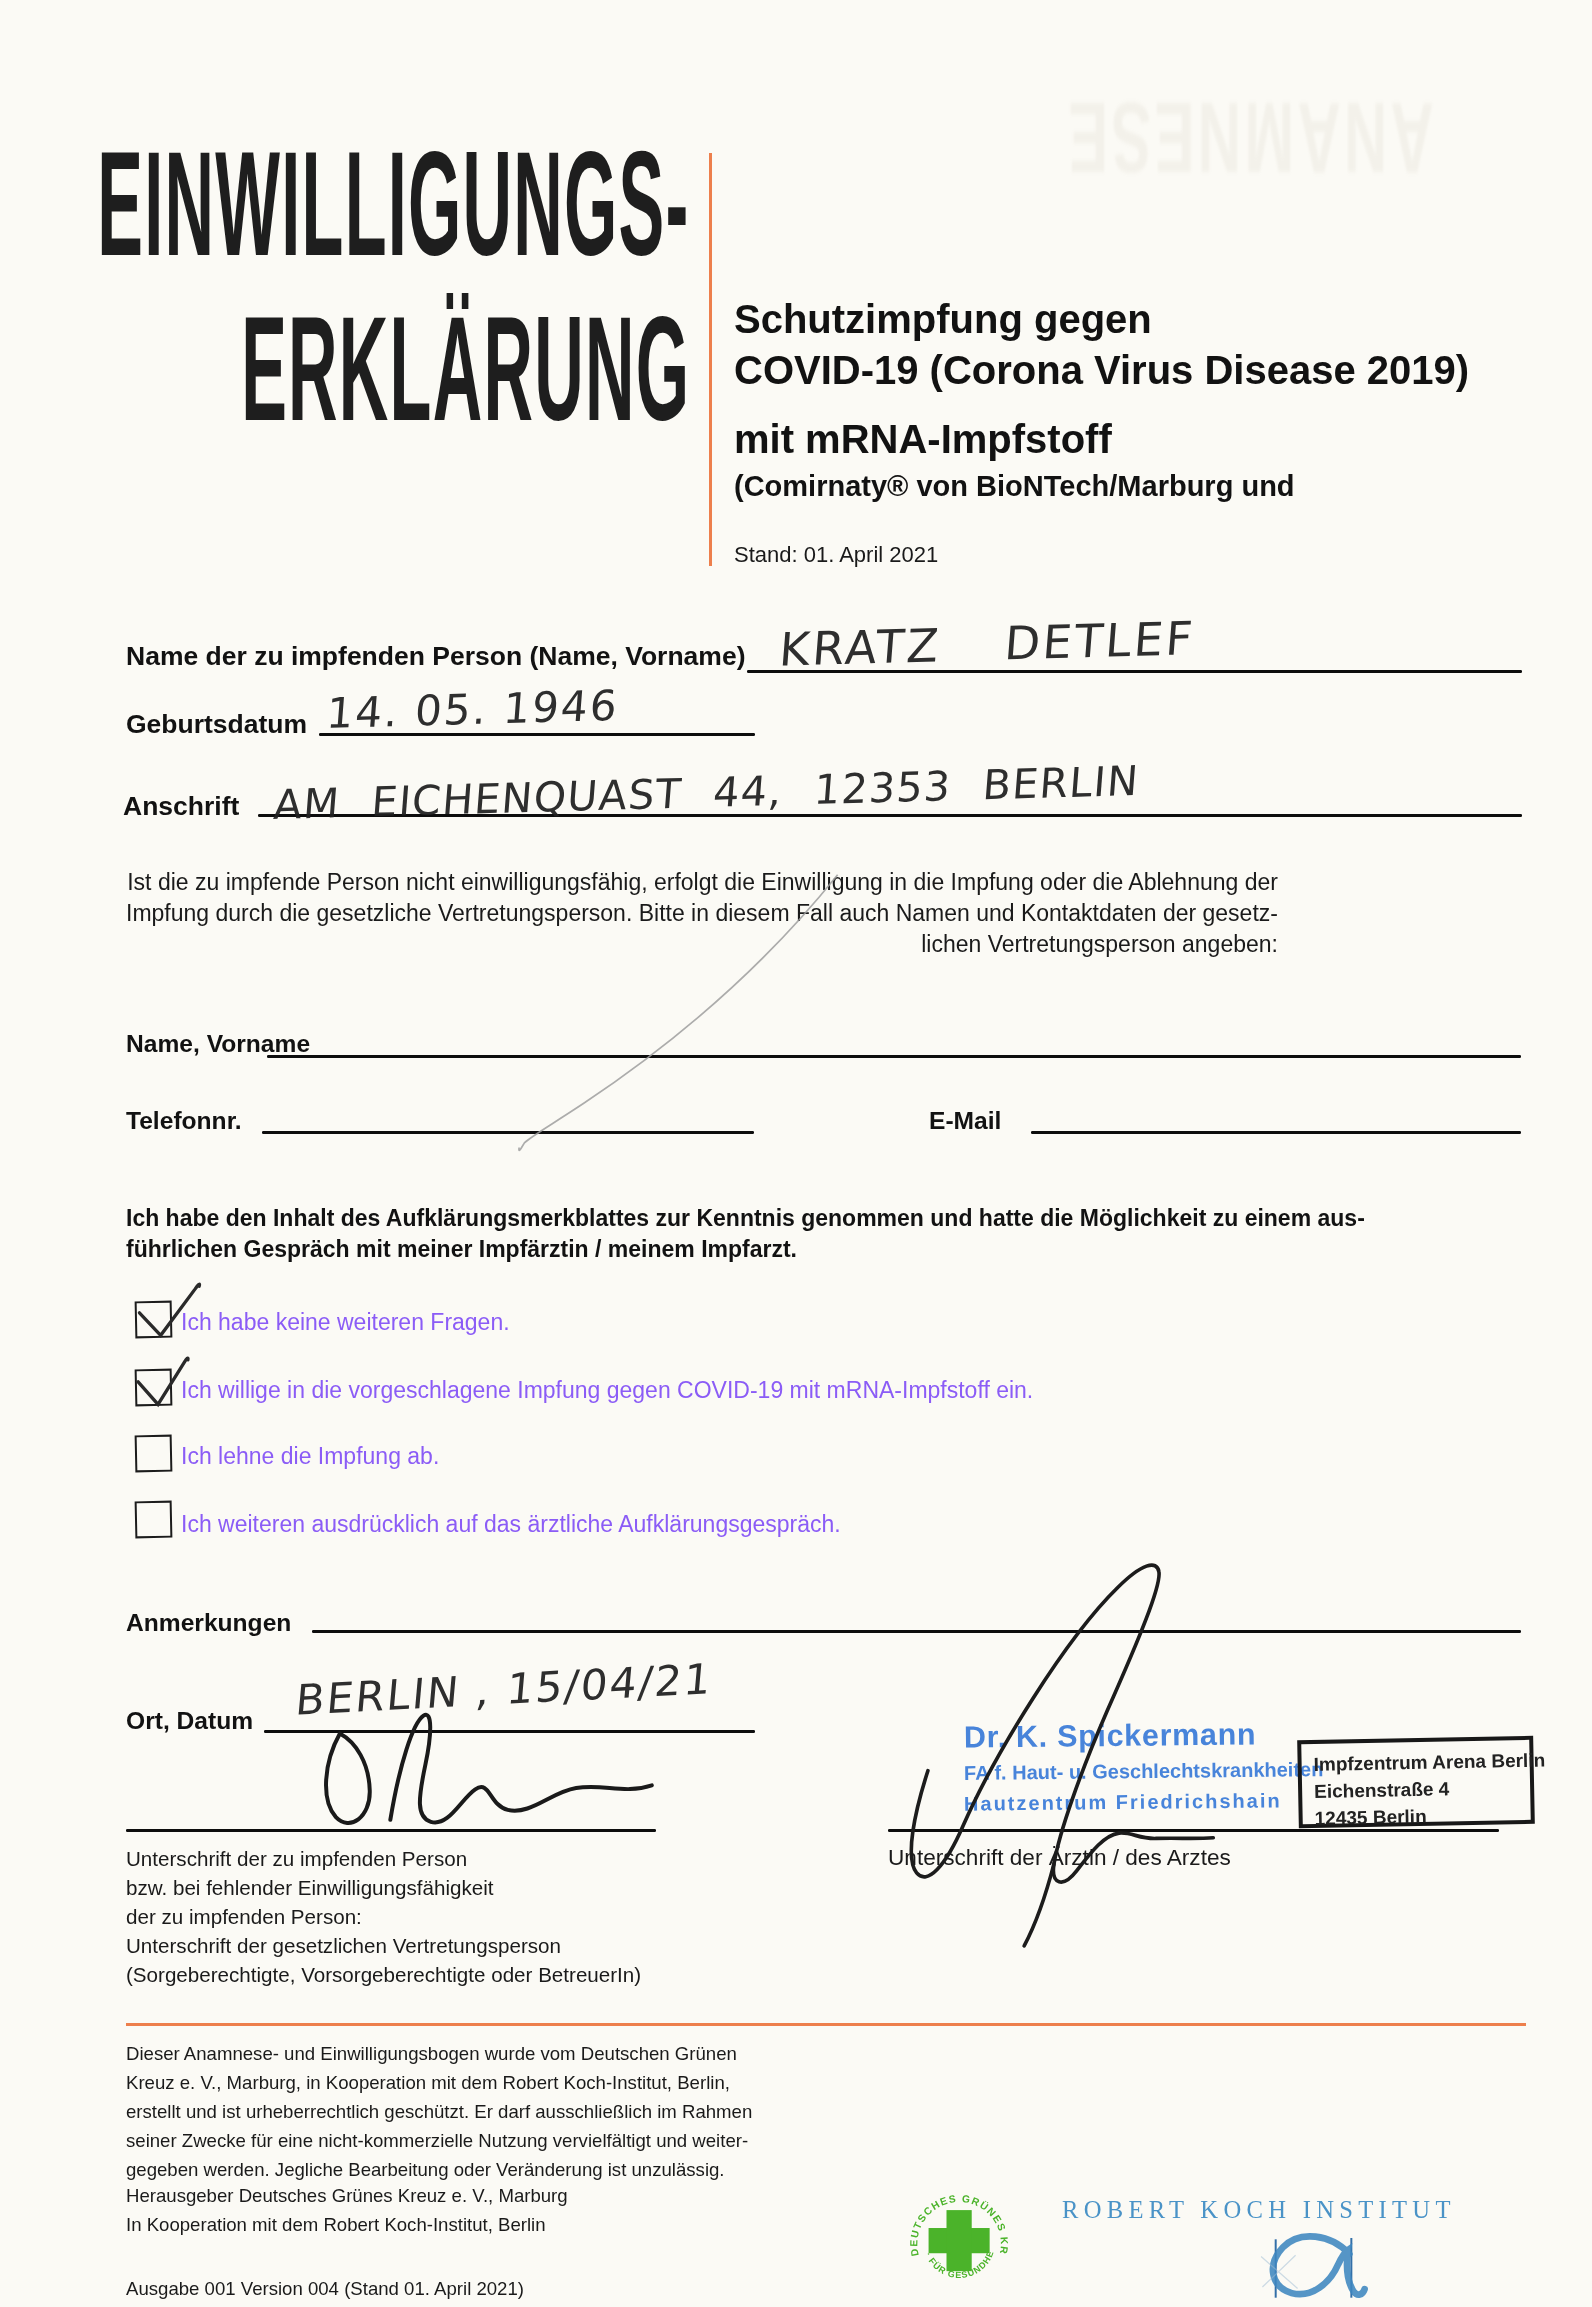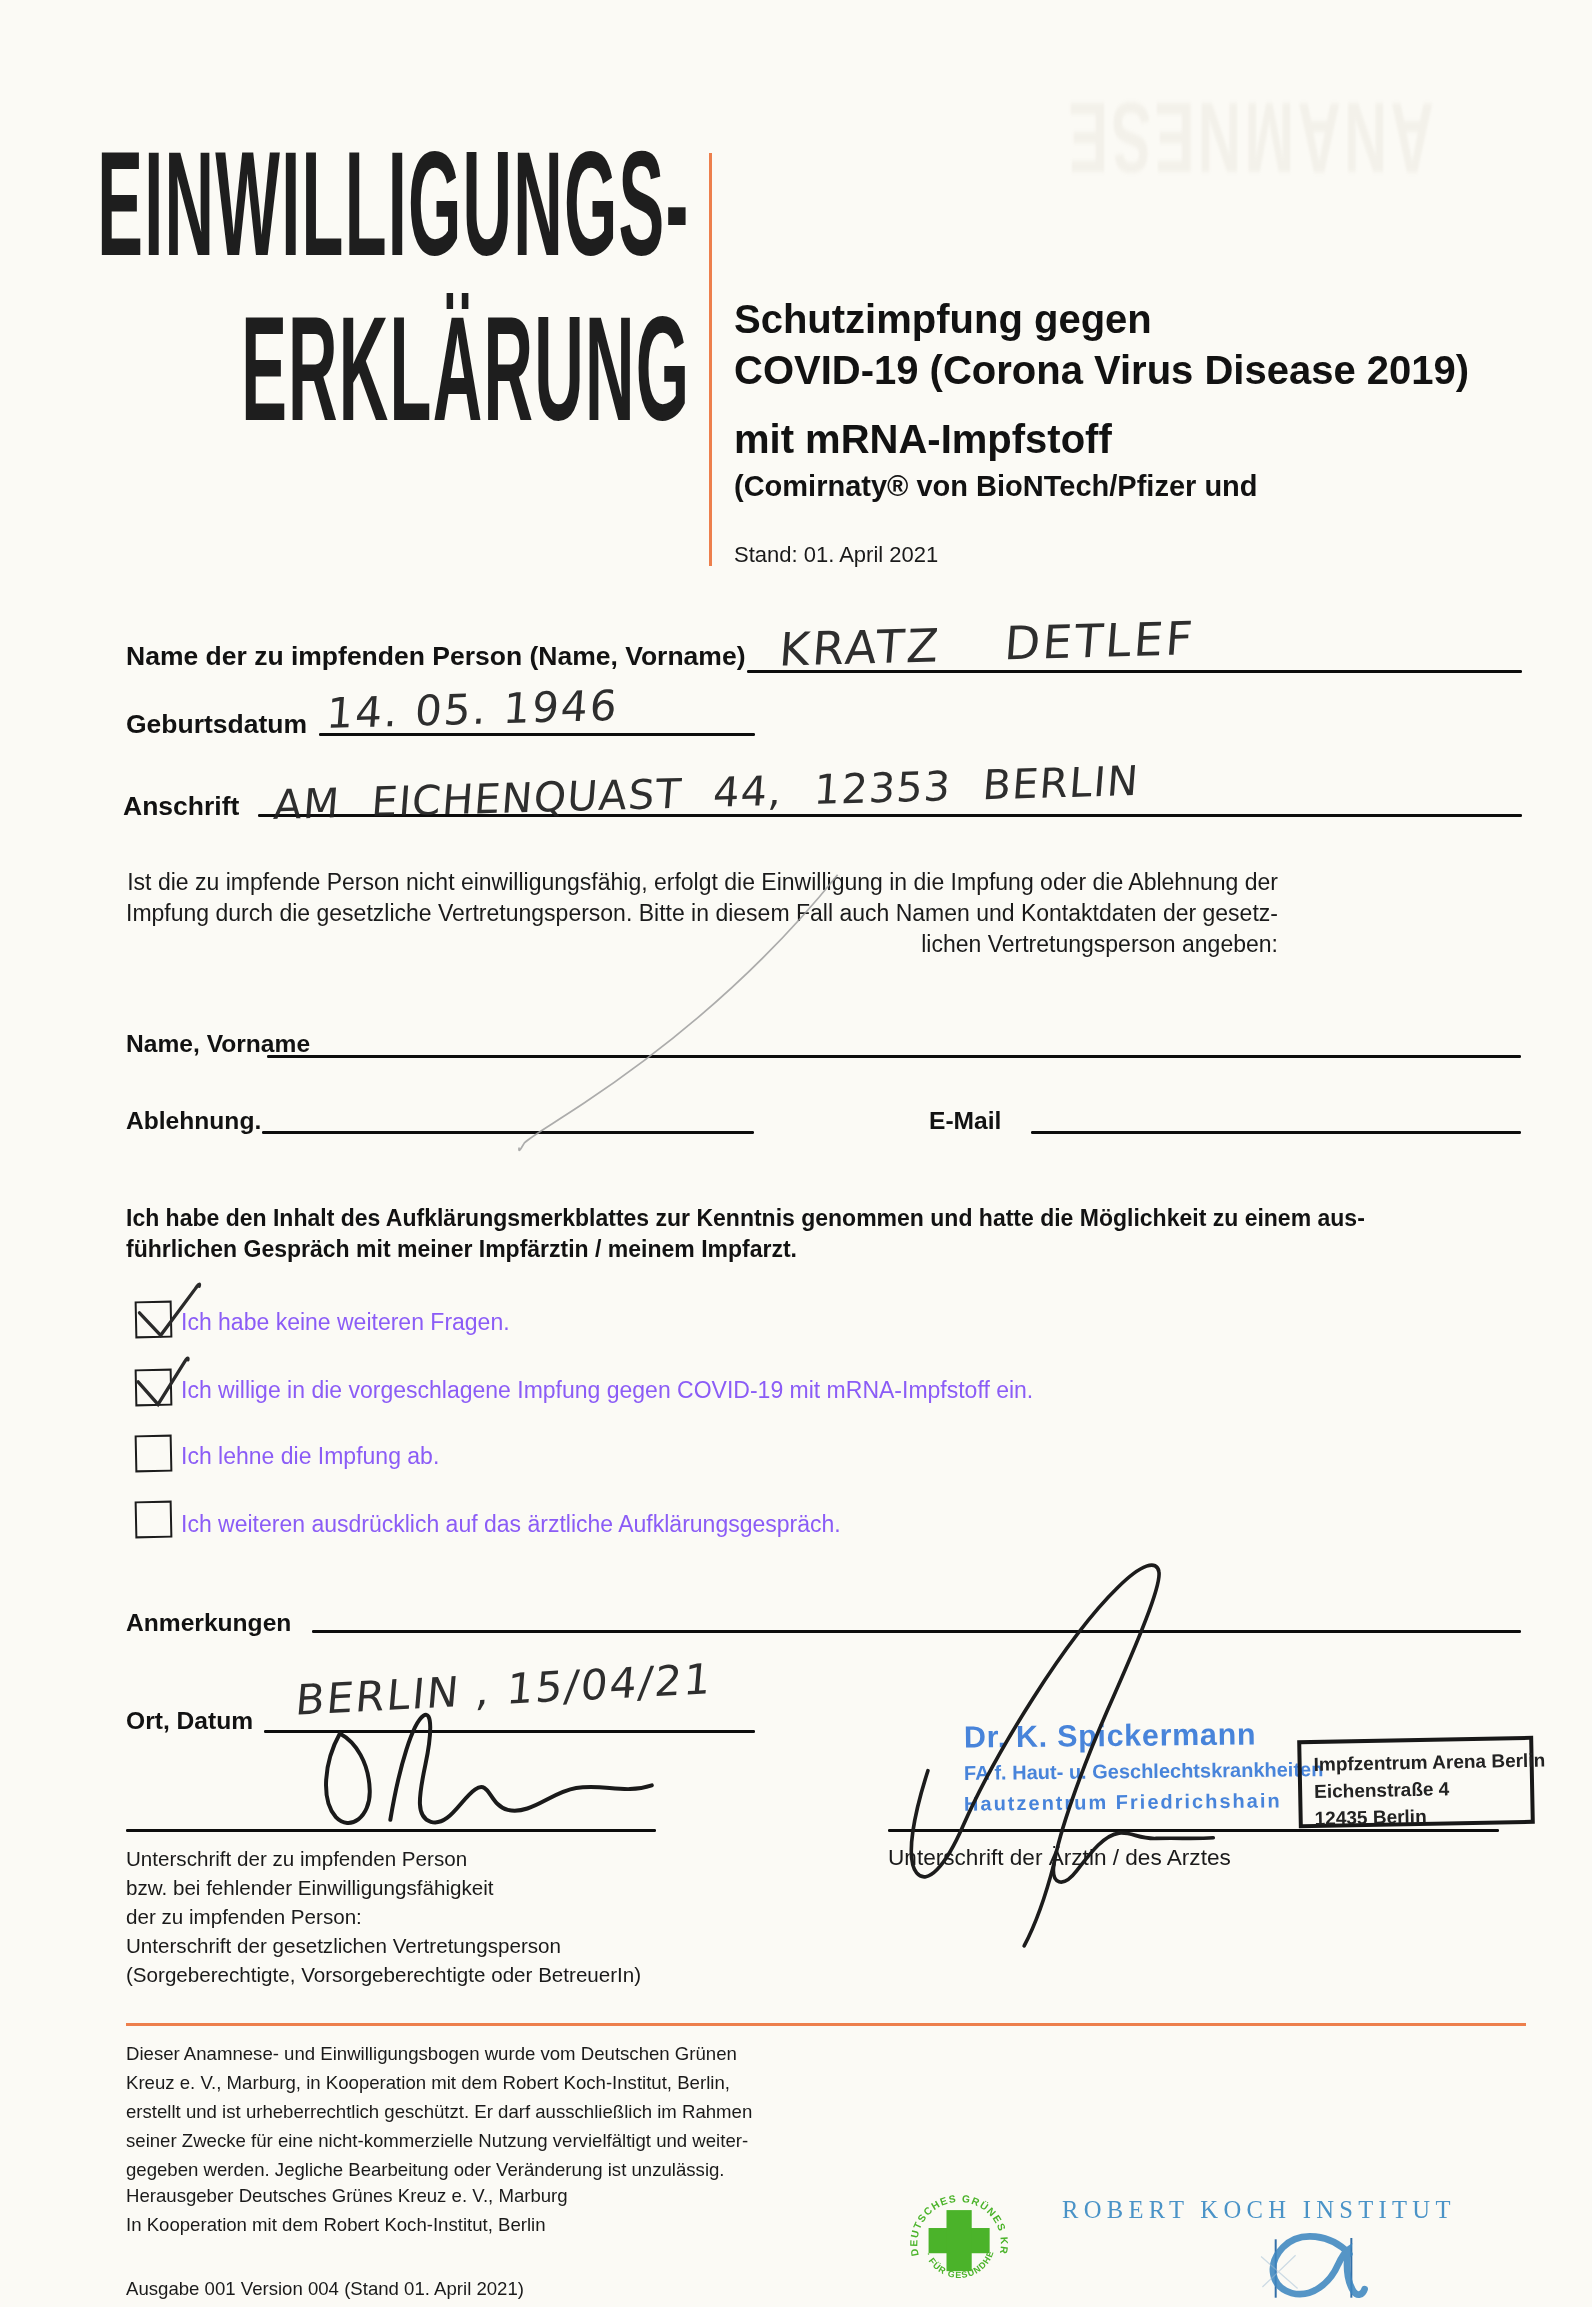--- a/index.html
+++ b/index.html
@@ -67,21 +67,21 @@
   <div class="ghost">ANAMNESE</div>
 
   <div class="title" style="top:129px;">EINWILLIGUNGS-</div>
   <div class="title" style="top:294px;">ERKLÄRUNG</div>
 
   <div class="orange-v" style="left:709px;top:153px;height:413px;"></div>
 
   <div class="lbl" style="left:734px;top:297px;font-size:40px;">Schutzimpfung gegen</div>
   <div class="lbl" style="left:734px;top:348px;font-size:40px;">COVID-19 (Corona Virus Disease 2019)</div>
   <div class="lbl" style="left:734px;top:417px;font-size:40px;">mit mRNA-Impfstoff</div>
-  <div class="lbl" style="left:734px;top:470px;font-size:29px;">(Comirnaty® von BioNTech/Pfizer und</div>
+  <div class="lbl" style="left:734px;top:470px;font-size:29px;">(Comirnaty® von BioNTech/Marburg und</div>
   <div class="body-text" style="left:734px;top:542px;font-size:22px;">Stand: 01. April 2021</div>
 
   <div class="lbl" style="left:126px;top:641px;font-size:26.5px;">Name der zu impfenden Person (Name, Vorname)</div>
   <div class="rule" style="left:747px;top:670px;width:775px;"></div>
   <div class="hand" style="left:780px;top:617px;font-size:46px;letter-spacing:2.7px;word-spacing:46px;">KRATZ DETLEF</div>
 
   <div class="lbl" style="left:126px;top:709px;font-size:26.5px;">Geburtsdatum</div>
   <div class="rule" style="left:319px;top:733px;width:436px;"></div>
   <div class="hand" style="left:327px;top:685px;font-size:42px;letter-spacing:2px;">14. 05. 1946</div>
 
@@ -89,21 +89,21 @@
   <div class="rule" style="left:258px;top:814px;width:1264px;"></div>
   <div class="hand" style="left:275px;top:769px;font-size:41px;letter-spacing:1.3px;word-spacing:17px;">AM EICHENQUAST 44, 12353 BERLIN</div>
 
   <div class="body-text lines" style="left:126px;top:867px;font-size:23px;line-height:31px;text-align:right;">Ist die zu impfende Person nicht einwilligungsfähig, erfolgt die Einwilligung in die Impfung oder die Ablehnung der
 Impfung durch die gesetzliche Vertretungsperson. Bitte in diesem Fall auch Namen und Kontaktdaten der gesetz-
 lichen Vertretungsperson angeben:</div>
 
   <div class="lbl" style="left:126px;top:1030px;font-size:24.6px;">Name, Vorname</div>
   <div class="rule" style="left:267px;top:1055px;width:1254px;"></div>
 
-  <div class="lbl" style="left:126px;top:1107px;font-size:24.6px;">Ablehnung.</div>
+  <div class="lbl" style="left:126px;top:1107px;font-size:24.6px;">Telefonnr.</div>
   <div class="rule" style="left:262px;top:1131px;width:492px;"></div>
   <div class="lbl" style="left:929px;top:1107px;font-size:24.6px;">E-Mail</div>
   <div class="rule" style="left:1031px;top:1131px;width:490px;"></div>
 
   <div class="lbl lines" style="left:126px;top:1203px;font-size:23px;line-height:31px;white-space:pre-line;">Ich habe den Inhalt des Aufklärungsmerkblattes zur Kenntnis genommen und hatte die Möglichkeit zu einem aus-
 führlichen Gespräch mit meiner Impfärztin / meinem Impfarzt.</div>
 
   <div class="cb-box" style="top:1301px;"></div>
   <div class="cb-label" style="top:1309px;">Ich habe keine weiteren Fragen.</div>
 

